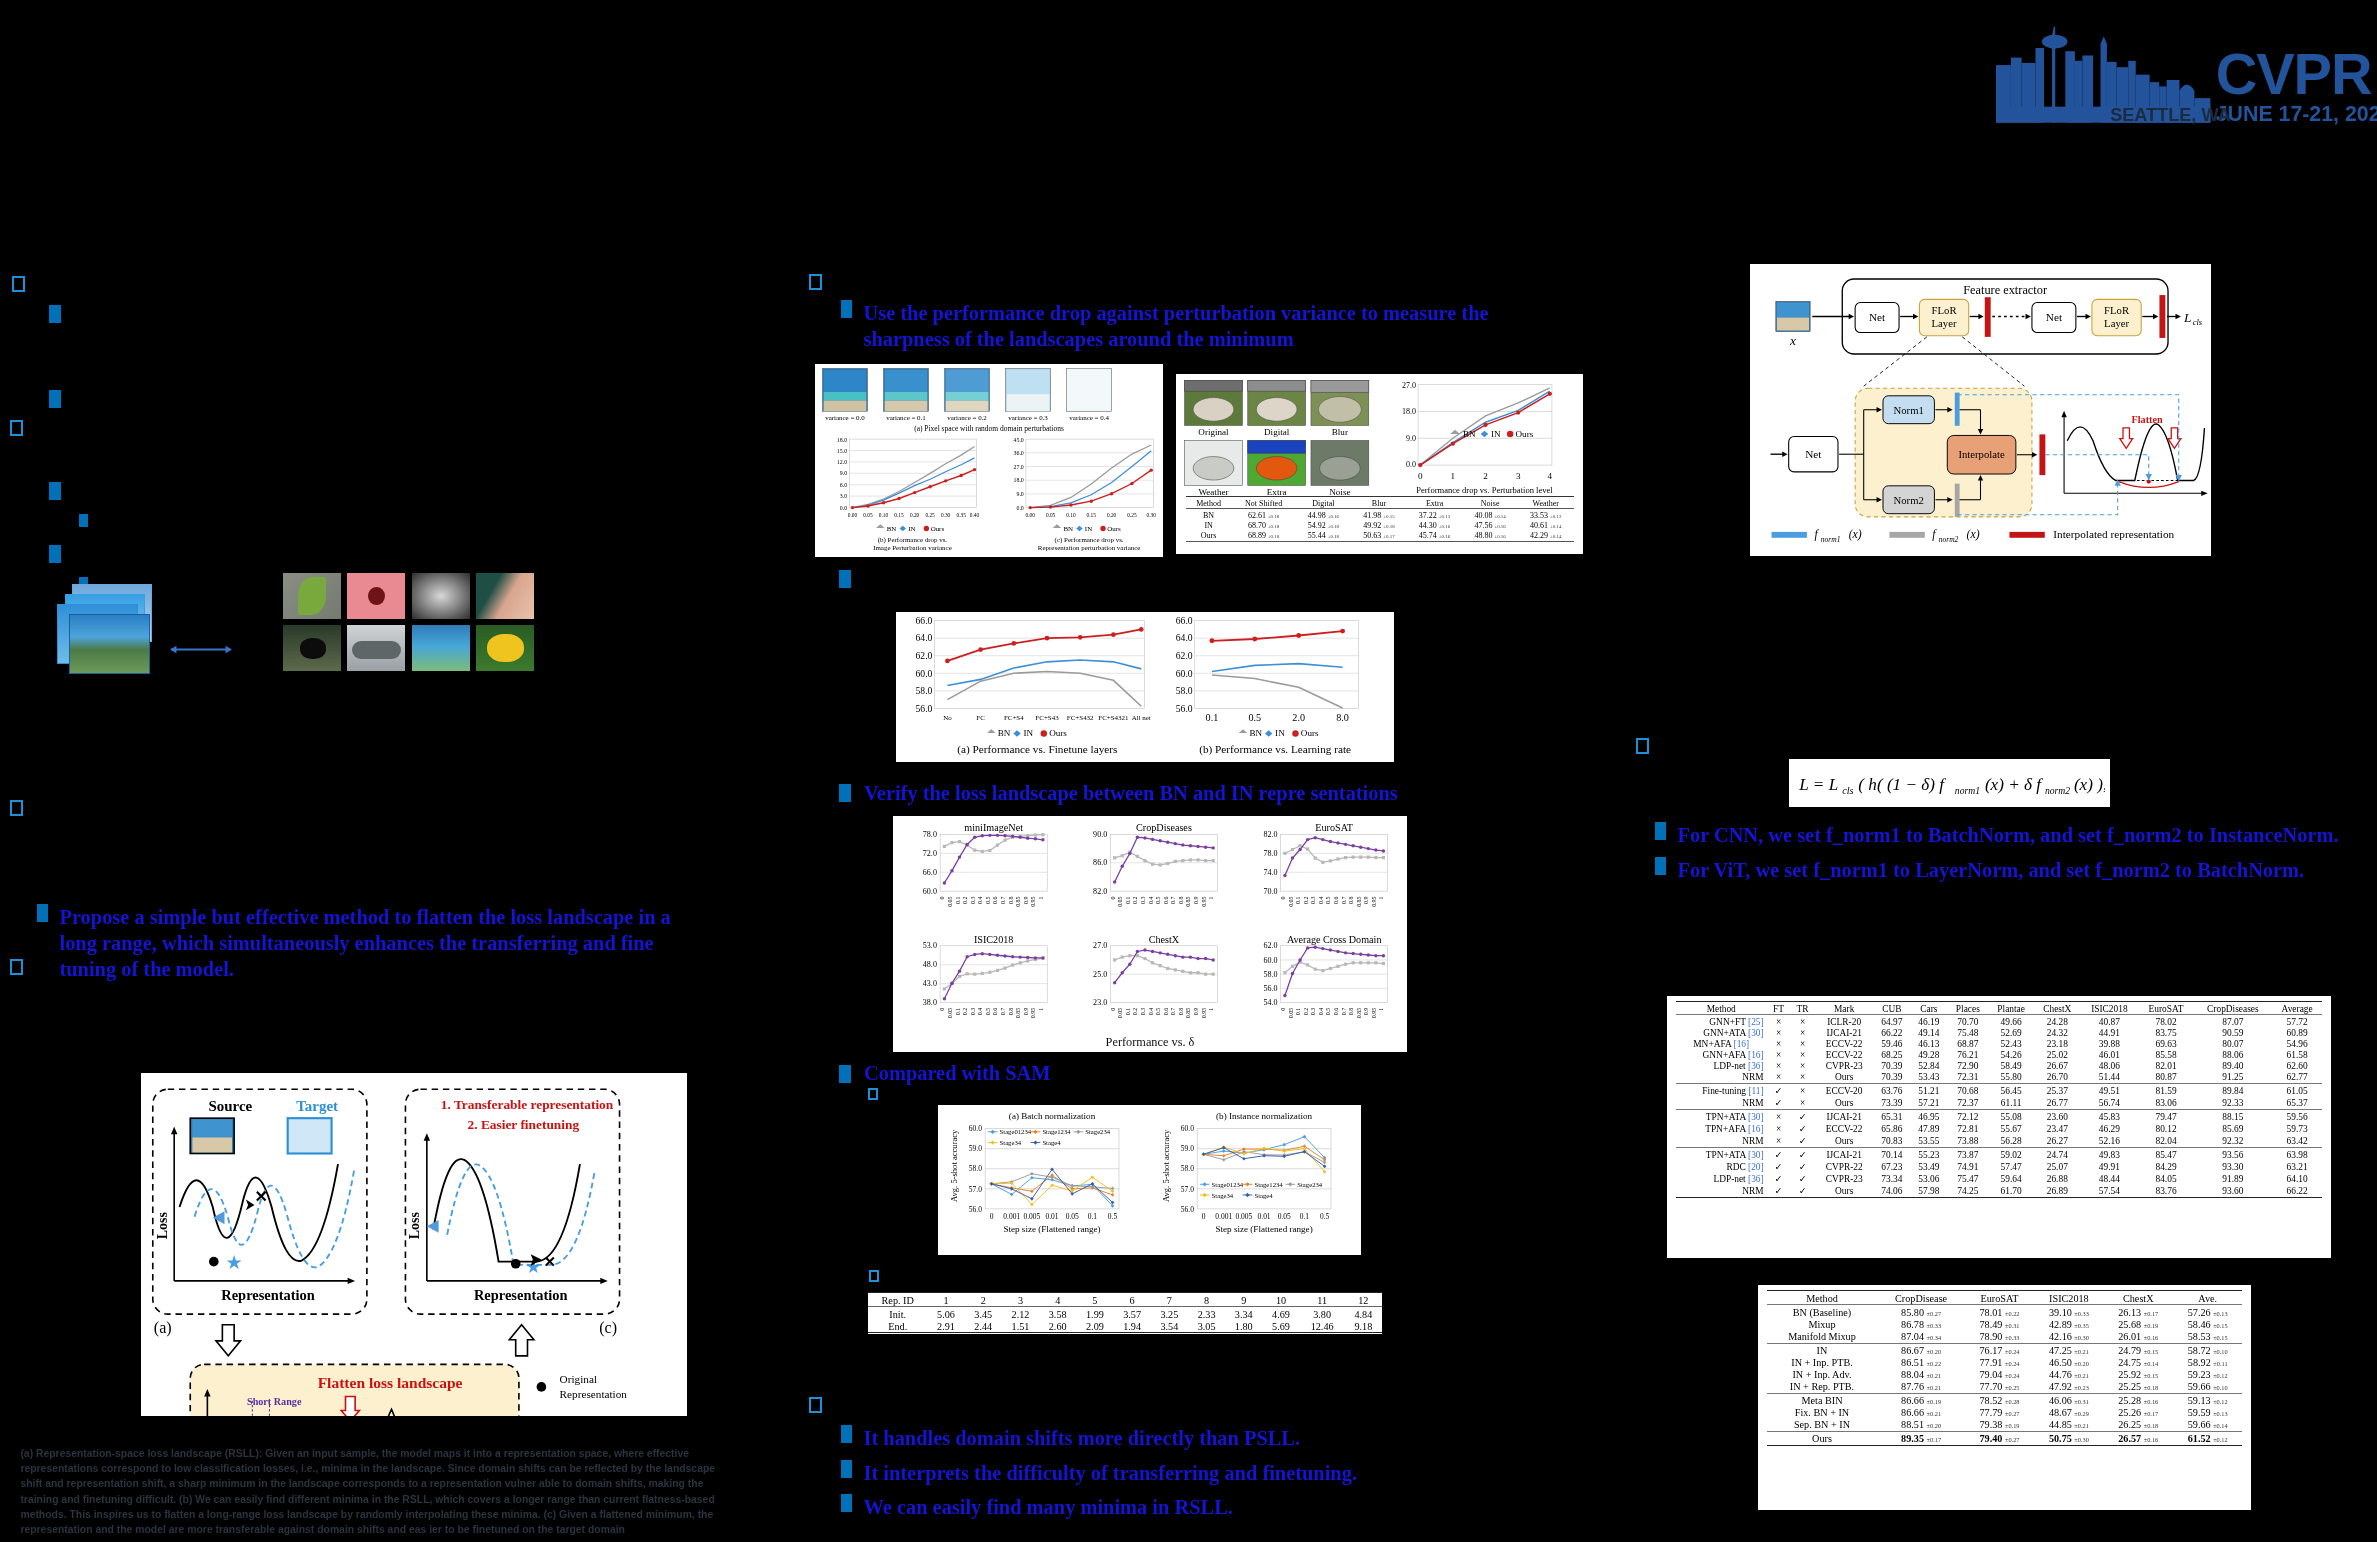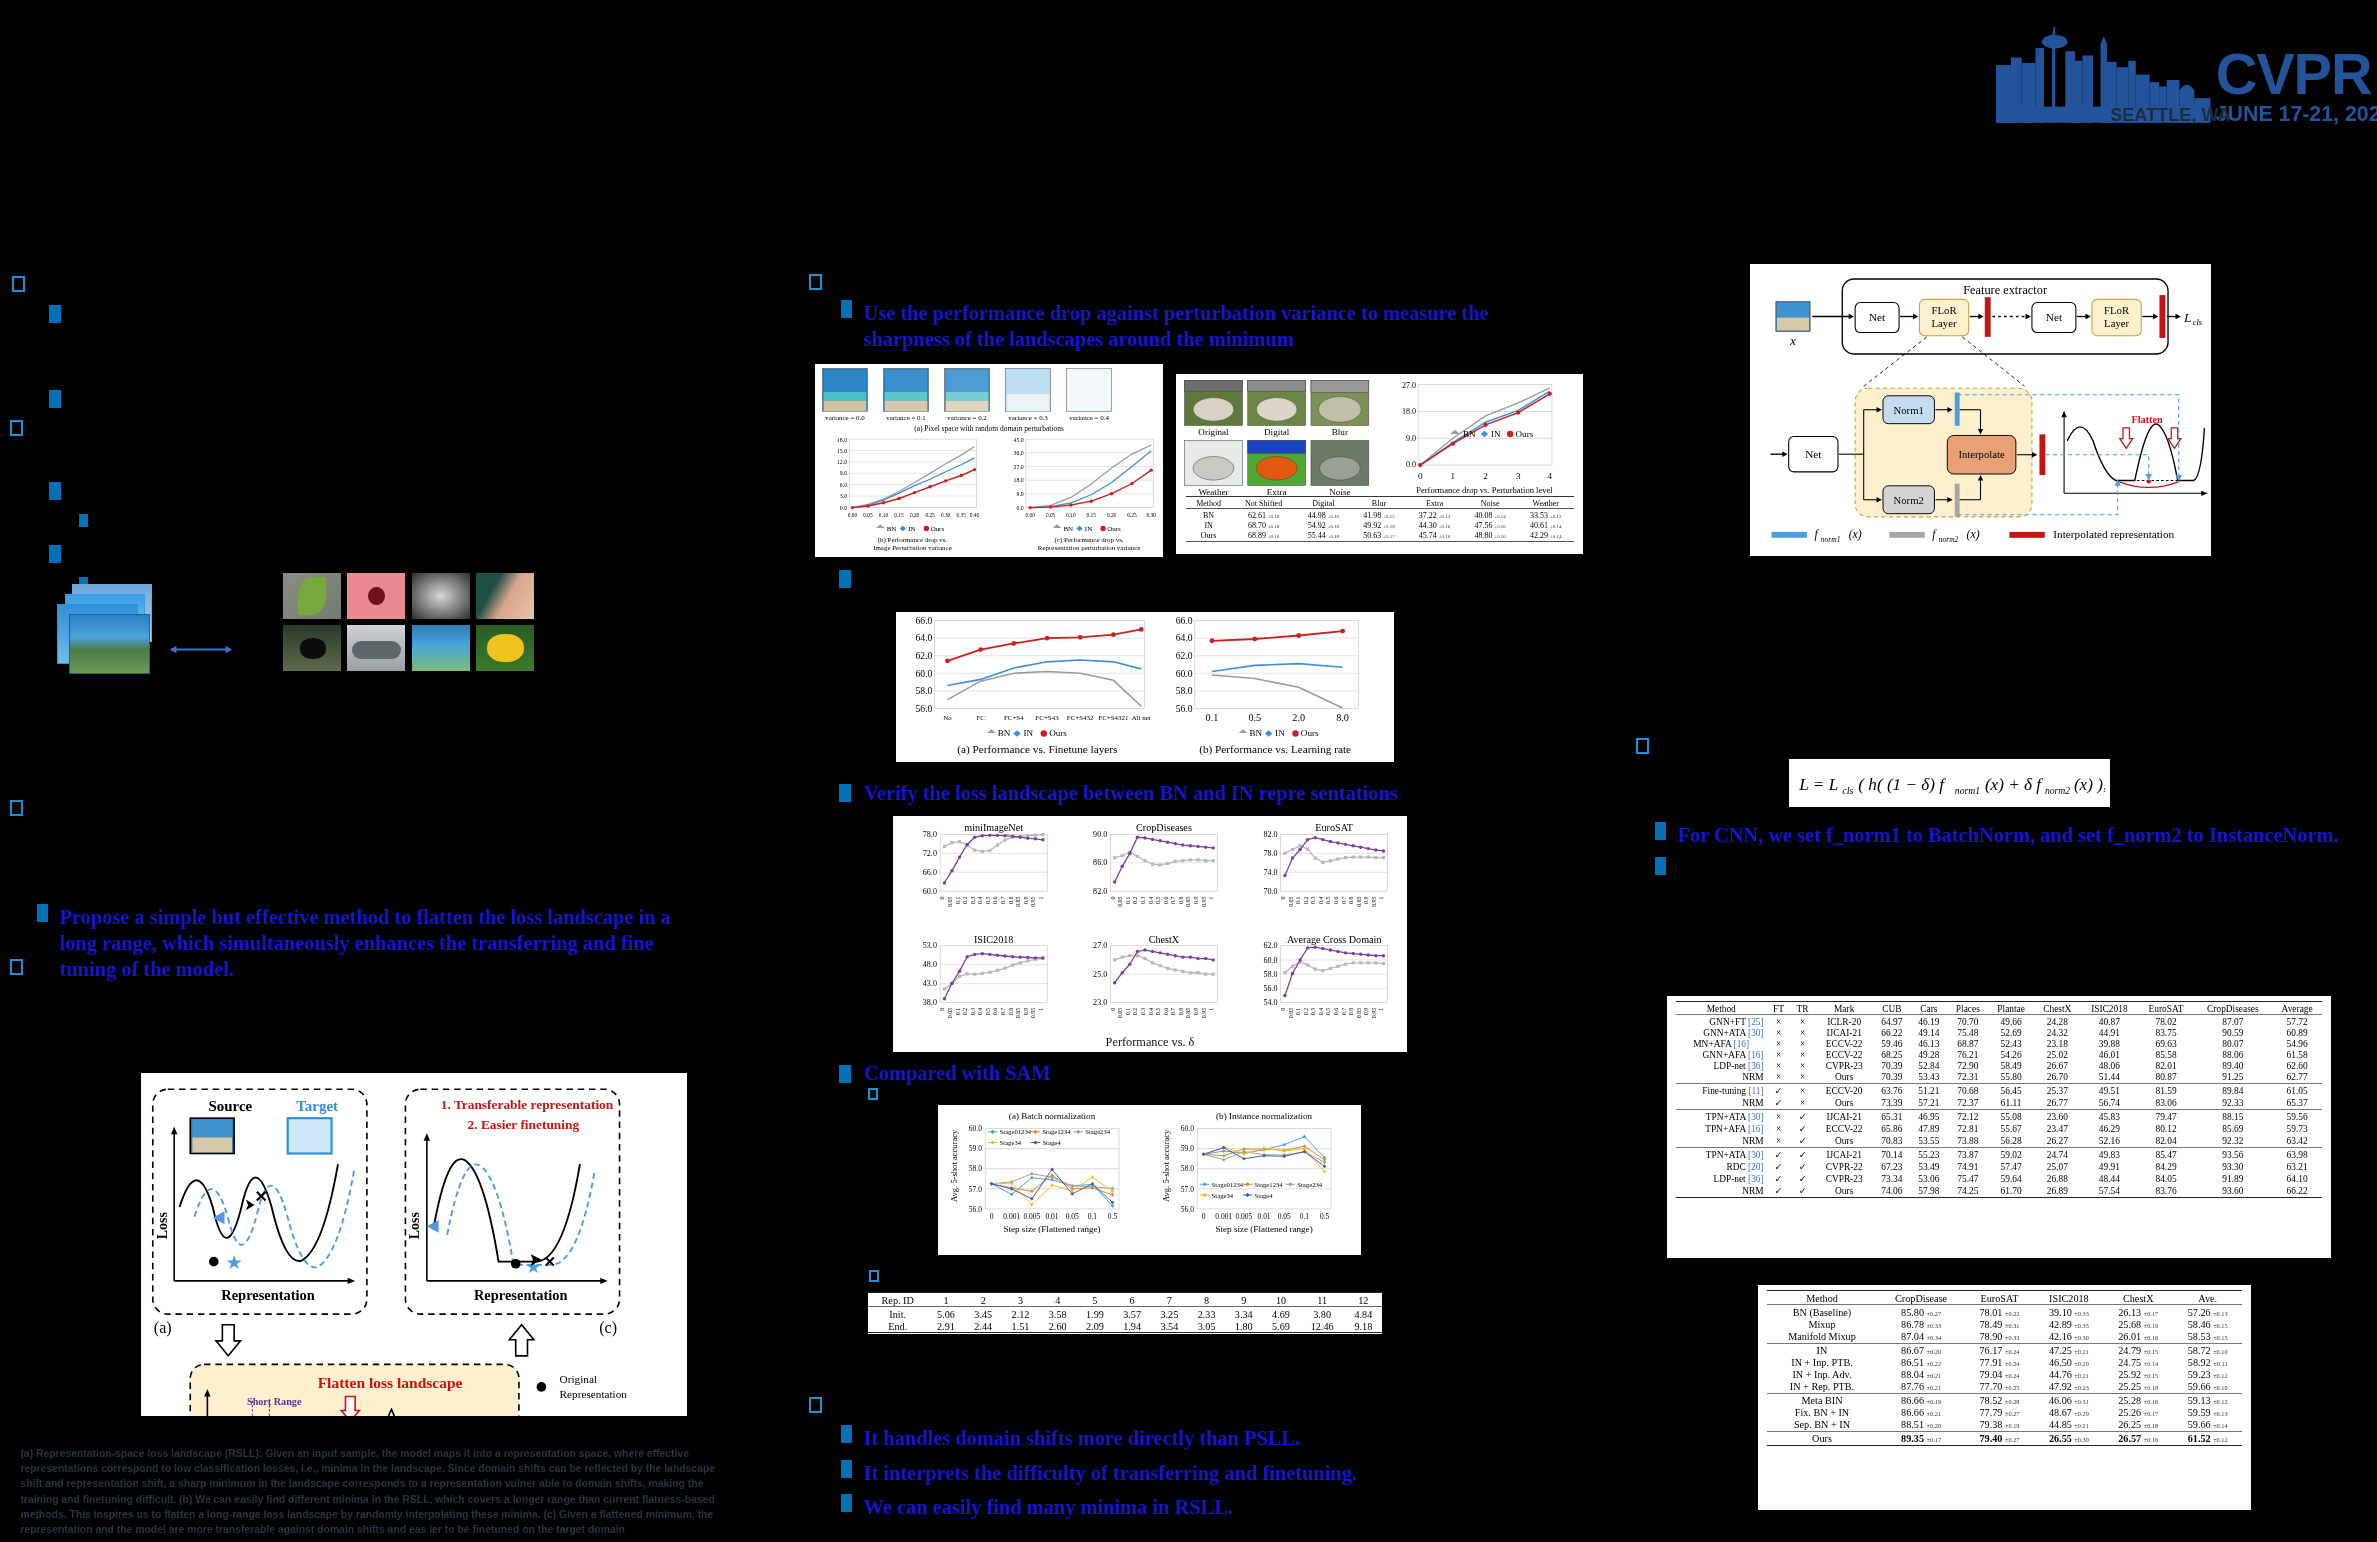--- a/index.html
+++ b/index.html
@@ -1268,20 +1268,21 @@
     </svg>
   </div>
 
   <div style="position:absolute; left:1655px; top:822px; width:712px;" id="rightBullets">
       <div class="bullet-row">
         <span class="bullet-sq"></span>
         <span class="btext">For CNN, we set f_norm1 to BatchNorm, and set f_norm2 to InstanceNorm.</span>
       </div>
       <div class="bullet-row">
         <span class="bullet-sq"></span>
+        <span class="btext">For ViT, we set f_norm1 to LayerNorm, and set f_norm2 to BatchNorm.</span>
       </div>
     </div>
 
   <div class="panel" style="left:1667px; top:996px; width:664px; height:262px; padding:5.4px 8.6px;">
     <table class="sci" id="mainTable" style="width:100%; font-size:9.4px;">
         <tbody>
           <tr>
             <td colspan="13" style="border-top:1.6px solid #222;height:1.6px"></td>
           </tr>
           <tr>
@@ -1646,21 +1647,21 @@
             <td><span class="">26.25</span> <span class="pm">±0.18</span></td>
             <td><span class="">59.66</span> <span class="pm">±0.14</span></td>
           </tr>
           <tr>
             <td colspan="6" style="border-top:0.9px solid #777;height:1.6px"></td>
           </tr>
           <tr>
             <td>Ours</td>
             <td><span class="b">89.35</span> <span class="pm">±0.17</span></td>
             <td><span class="b">79.40</span> <span class="pm">±0.27</span></td>
-            <td><span class="b">26.55</span> <span class="pm">±0.30</span></td>
+            <td><span class="b">50.75</span> <span class="pm">±0.30</span></td>
             <td><span class="b">26.57</span> <span class="pm">±0.16</span></td>
             <td><span class="b">61.52</span> <span class="pm">±0.12</span></td>
           </tr>
           <tr>
             <td colspan="6" style="border-top:1.6px solid #222;height:1.6px"></td>
           </tr>
         </tbody>
       </table>
   </div>
 

